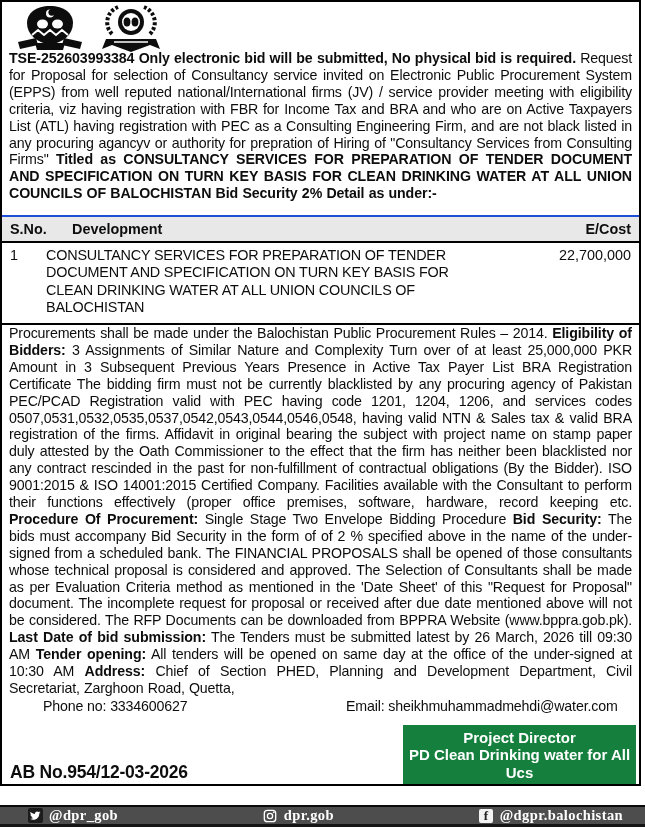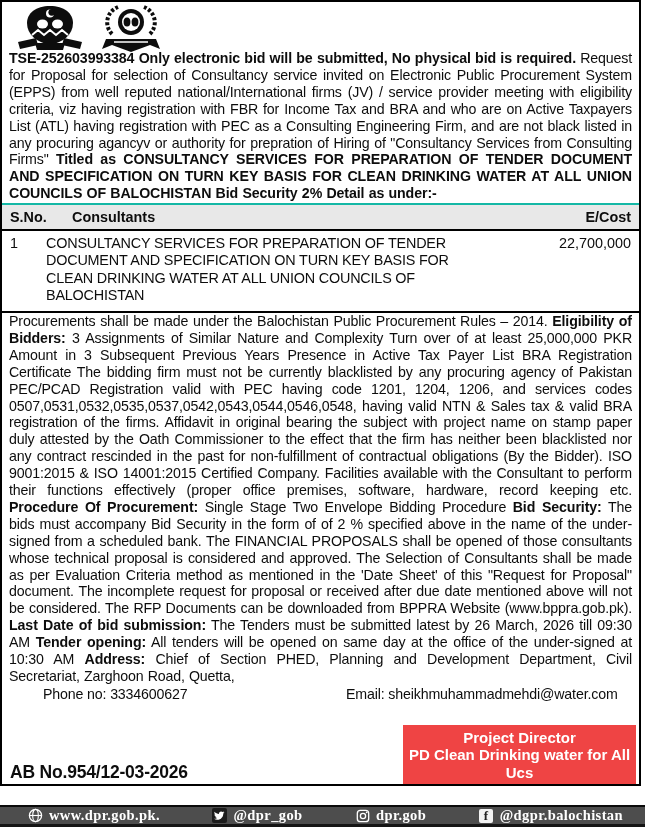--- a/index.html
+++ b/index.html
@@ -19,41 +19,41 @@
     text-align:center;font-weight:bold;font-size:22px;letter-spacing:.6px;
     padding:5px 0 6px;line-height:24px;
   }
   
   .para{
     padding:0 7px;text-align:justify;font-size:14.2px;line-height:16.9px;
     letter-spacing:-.15px;word-spacing:.4px;
   }
   .para b{letter-spacing:-.1px;}
   
-  .tbl{margin-top:1px;border-top:2px solid #14b8a6;font-size:14.4px;}
+  .tbl{margin-top:13px;border-top:2px solid #1d4ed8;font-size:14.4px;}
   .tbl-head{
     display:grid;grid-template-columns:50px 1fr 110px;align-items:center;
     background:#e8e8e8;border-bottom:2px solid #000;font-weight:bold;
     padding:3px 8px;line-height:18px;
   }
   .tbl-head .h-desc{padding-left:12px;}
   .tbl-head .h-cost{text-align:right;}
   .tbl-row{
     display:grid;grid-template-columns:36px 1fr 110px;
     padding:4px 8px 7px;border-bottom:2px solid #000;line-height:17.2px;
     letter-spacing:-.2px;
   }
   .tbl-row .c-desc{max-width:424px;}
   .tbl-row .c-cost{text-align:right;letter-spacing:0;}
   
   .contact{display:flex;padding:1px 7px 0;font-size:14.2px;line-height:17px;letter-spacing:-.15px;margin-left:34px;}
   .contact .phone{width:303px;}
   
   .sigbox{
-    position:absolute;right:3px;bottom:0;width:233px;background:#ef4444;color:#fff;
+    position:absolute;right:3px;bottom:0;width:233px;background:#15803d;color:#fff;
     text-align:center;font-weight:bold;font-size:15px;line-height:17.5px;
     padding:4px 4px 3px;box-sizing:border-box;margin-top:24px;
   }
   .abno{position:absolute;left:8px;bottom:1px;font-weight:bold;font-size:17.5px;letter-spacing:-.2px;}
   
   .footerbar{
     position:absolute;left:0;right:0;bottom:0;height:22px;background:#4d4d4d;
     border-top:2px solid #0a0a0a;border-bottom:3px solid #151515;box-sizing:border-box;
     display:flex;align-items:center;justify-content:space-between;padding:0 22px 0 28px;
     color:#fff;font-family:"Liberation Serif",serif;font-weight:bold;font-size:14.5px;
@@ -100,21 +100,21 @@
           <path d="M24 38 L58 38" stroke="#fff" stroke-width="1.4"></path>
         </svg>
       </span>
     </div>
 
     <div class="para"><b>TSE-252603993384 Only electronic bid will be submitted, No physical bid is required.</b><span> Request for Proposal for selection of Consultancy service invited on Electronic Public Procurement System (EPPS) from well reputed national/International firms (JV) / service provider meeting with eligibility criteria, viz having registration with FBR for Income Tax and BRA and who are on Active Taxpayers List (ATL) having registration with PEC as a Consulting Engineering Firm, and are not black listed in any procuring agancyv or authority for prepration of Hiring of "Consultancy Services from Consulting Firms" </span><b>Titled as CONSULTANCY SERVICES FOR PREPARATION OF TENDER DOCUMENT AND SPECIFICATION ON TURN KEY BASIS FOR CLEAN DRINKING WATER AT ALL UNION COUNCILS OF BALOCHISTAN Bid Security 2% Detail as under:-</b></div>
 
     <div class="tbl">
       <div class="tbl-head">
         <span class="h-sno">S.No.</span>
-        <span class="h-desc">Consultants</span>
+        <span class="h-desc">Development</span>
         <span class="h-cost">E/Cost</span>
       </div>
       <div class="tbl-row">
         <span class="c-sno">1</span>
         <span class="c-desc">CONSULTANCY SERVICES FOR PREPARATION OF TENDER DOCUMENT AND SPECIFICATION ON TURN KEY BASIS FOR CLEAN DRINKING WATER AT ALL UNION COUNCILS OF BALOCHISTAN</span>
         <span class="c-cost">22,700,000</span>
       </div>
     </div>
 
     <div class="para"><span>Procurements shall be made under the Balochistan Public Procurement Rules – 2014. </span><b>Eligibility of Bidders:</b><span> 3 Assignments of Similar Nature and Complexity Turn over of at least 25,000,000 PKR Amount in 3 Subsequent Previous Years Presence in Active Tax Payer List BRA Registration Certificate The bidding firm must not be currently blacklisted by any procuring agency of Pakistan PEC/PCAD Registration valid with PEC having code 1201, 1204, 1206, and services codes 0507,0531,0532,0535,0537,0542,0543,0544,0546,0548, having valid NTN &amp; Sales tax &amp; valid BRA registration of the firms. Affidavit in original bearing the subject with project name on stamp paper duly attested by the Oath Commissioner to the effect that the firm has neither been blacklisted nor any contract rescinded in the past for non-fulfillment of contractual obligations (By the Bidder). ISO 9001:2015 &amp; ISO 14001:2015 Certified Company. Facilities available with the Consultant to perform their functions effectively (proper office premises, software, hardware, record keeping etc. </span><b>Procedure Of Procurement:</b><span> Single Stage Two Envelope Bidding Procedure </span><b>Bid Security:</b><span> The bids must accompany Bid Security in the form of  of 2 % specified above in the name of the under-signed from a scheduled bank. The FINANCIAL PROPOSALS shall be opened of those consultants whose technical proposal is considered and approved. The Selection of Consultants shall be made as per Evaluation Criteria method as mentioned in the 'Date Sheet' of this "Request for Proposal" document. The incomplete request for proposal or received after due date mentioned above will not be considered. The RFP Documents can be downloaded from BPPRA Website (www.bppra.gob.pk). </span><b>Last Date of bid submission:</b><span> The Tenders must be submitted latest by 26 March, 2026 till 09:30 AM </span><b>Tender opening:</b><span> All tenders will be opened on same day at the office of the under-signed at 10:30 AM </span><b>Address:</b><span> Chief of Section PHED, Planning and Development Department, Civil Secretariat, Zarghoon Road, Quetta,</span></div>
@@ -127,30 +127,20 @@
     <div class="sigbox">
       <div>Project Director</div>
       <div>PD Clean Drinking water for All</div>
       <div>Ucs</div>
     </div>
 
     <div class="abno">AB No.954/12-03-2026</div>
   </div>
 
   <div class="footerbar">
-    <span class="f-item">
-      <span class="f-ic">
-        <svg width="15" height="15" viewBox="0 0 16 16">
-          <circle cx="8" cy="8" r="6.5" stroke="#fff" stroke-width="1.4" fill="none"></circle>
-          <ellipse cx="8" cy="8" rx="3" ry="6.5" stroke="#fff" stroke-width="1.2" fill="none"></ellipse>
-          <path d="M1.5 8 H14.5" stroke="#fff" stroke-width="1.2"></path>
-        </svg>
-      </span>
-      <span>www.dpr.gob.pk.</span>
-    </span>
 
     <span class="f-item">
       <span class="f-ic tw-box">
         <svg width="11" height="11" viewBox="0 0 16 16">
           <path d="M15 3.2c-.5.3-1.1.5-1.7.6.6-.4 1-.9 1.2-1.6-.6.3-1.2.6-1.9.7C12 2.3 11.2 2 10.3 2 8.6 2 7.2 3.4 7.2 5.1c0 .2 0 .5.1.7C4.7 5.7 2.4 4.4 .9 2.5c-.3.5-.4 1-.4 1.6 0 1.1.5 2 1.4 2.6-.5 0-1-.2-1.4-.4 0 1.5 1.1 2.8 2.5 3.1-.3.1-.5.1-.8.1-.2 0-.4 0-.6-.1.4 1.2 1.5 2.1 2.9 2.2-1.1.8-2.4 1.3-3.9 1.3H0c1.4.9 3 1.4 4.7 1.4 5.7 0 8.8-4.7 8.8-8.8v-.4c.6-.4 1.1-1 1.5-1.6z" fill="#fff"></path>
         </svg>
       </span>
       <span>@dpr_gob</span>
     </span>
 

